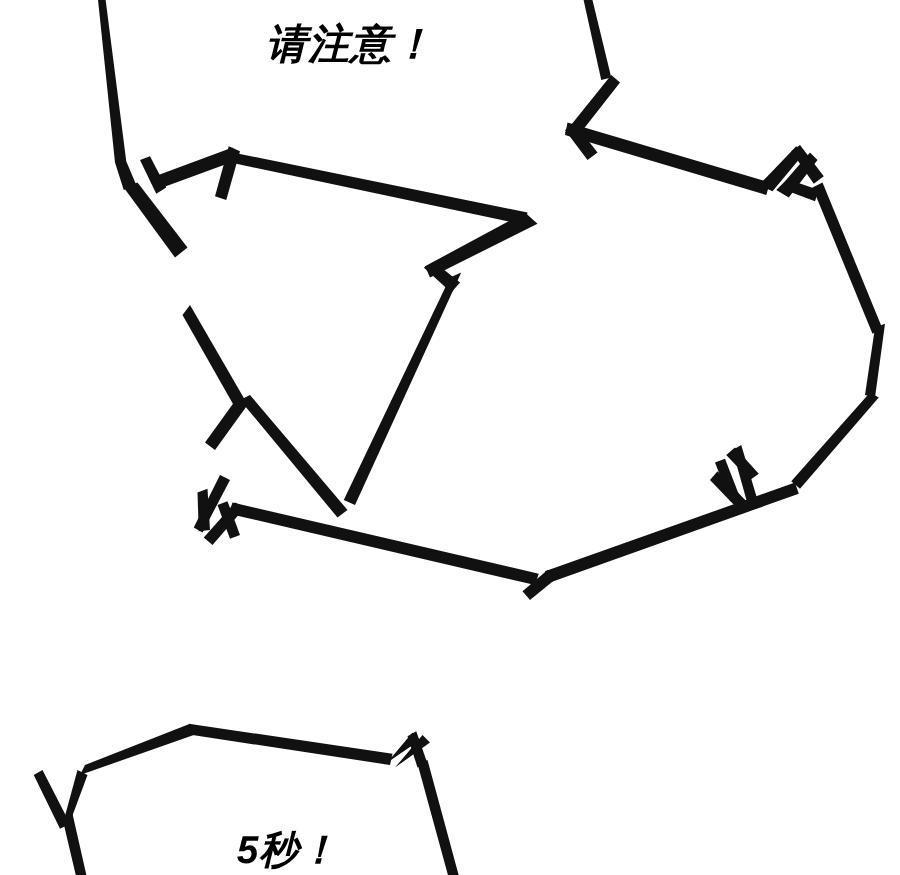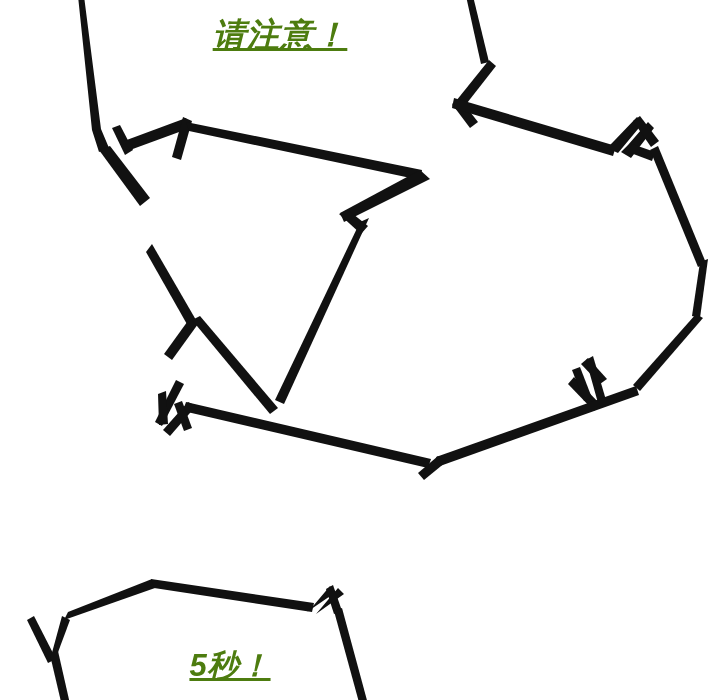--- a/index.html
+++ b/index.html
@@ -24,47 +24,46 @@
   #bubble-layer {
     position: absolute;
     left: 0;
     top: 0;
     width: 720px;
     height: 700px;
     pointer-events: none;
   }
   .text-block {
     position: absolute;
-    color: #4d7c0f;
+    color: #000000;
     font-weight: 700;
     font-style: italic;
     text-align: center;
     white-space: pre;
     letter-spacing: 0.02em;
     line-height: 1.34;
     font-family: "Liberation Sans", "DejaVu Sans", sans-serif;
-    text-decoration: underline;
   }
   #attention-text {
     left: 0;
     top: 16px;
     width: 560px;
     font-size: 33px;
     line-height: 1.18;
   }
   #warning-text {
     left: 150px;
     top: 219px;
     width: 560px;
     font-size: 33px;
     line-height: 1.32;
   }
   #countdown-text {
     left: 0px;
-    top: 648px;
+    top: 662px;
     width: 460px;
     font-size: 31px;
     line-height: 1.18;
   }
 </style>
 </head>
 <body>
 
 <div id="panel">
 

